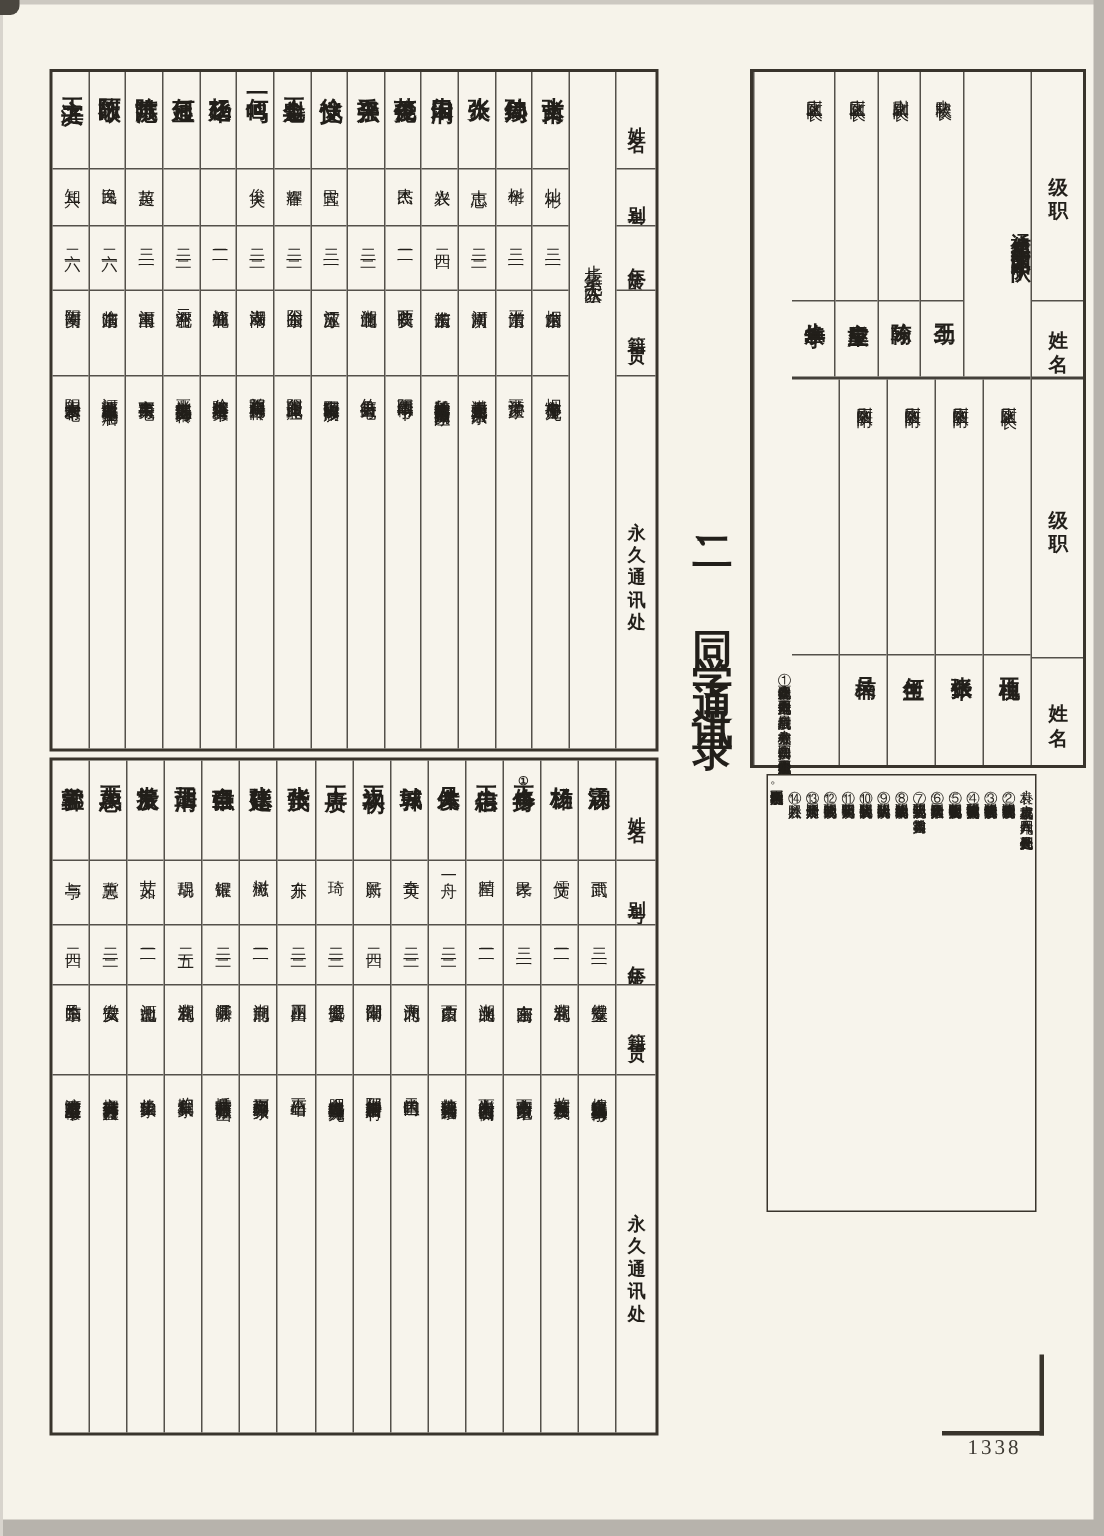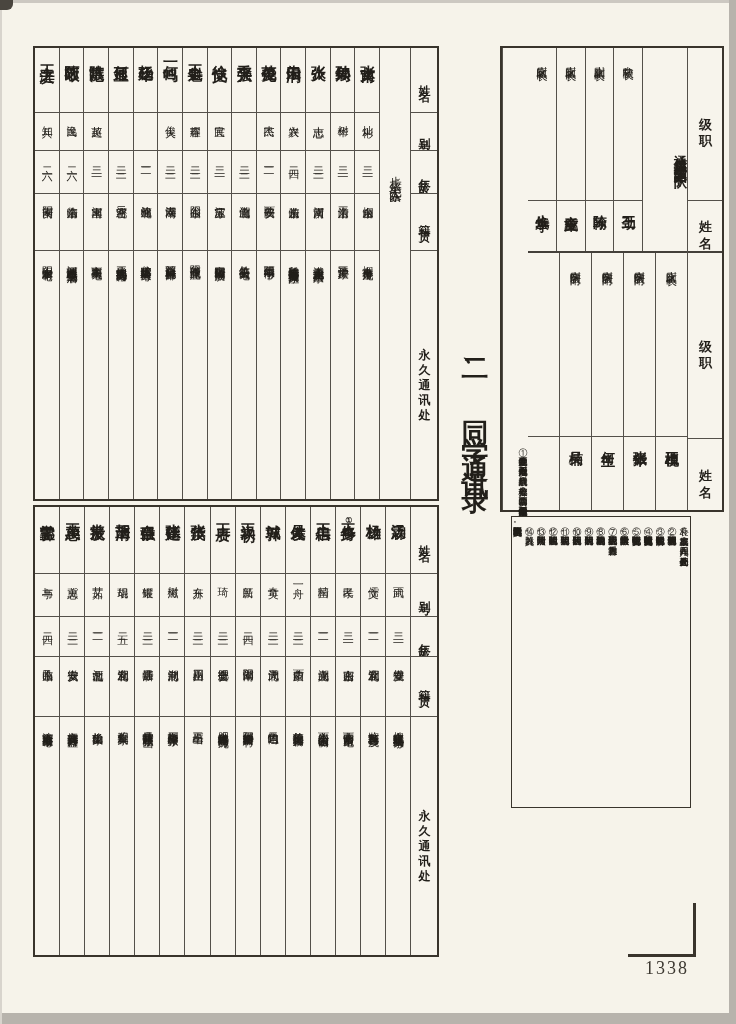--- a/index.html
+++ b/index.html
@@ -72,21 +72,21 @@
 
   
   .notes { position:absolute; left:511px; top:516px; width:180px; height:292px;
            border:1.5px solid #39342c; background:#f7f4ec; display:flex; flex-direction:row-reverse;
            padding:3px 2px; overflow:hidden; }
   .ncol { flex:none; width:11.9px; font-size:9px; line-height:1.02; letter-spacing:0; }
 
   
   .corner { position:absolute; left:628px; top:903px; width:68px; height:54px;
             border-right:3px solid #39342c; border-bottom:3px solid #39342c; }
-  .pagenum { position:absolute; left:645px; top:958px; font-size:18px; letter-spacing:2px; color:#3c3831; }
+  .pagenum { position:absolute; left:645px; top:958px; font-size:14px; letter-spacing:2px; color:#3c3831; }
 </style>
 </head>
 <body>
 
 <div class="edge top"></div>
 <div class="edge right"></div>
 <div class="edge bottom"></div>
 <div class="edge left"></div>
 <div class="speck"></div>
 

